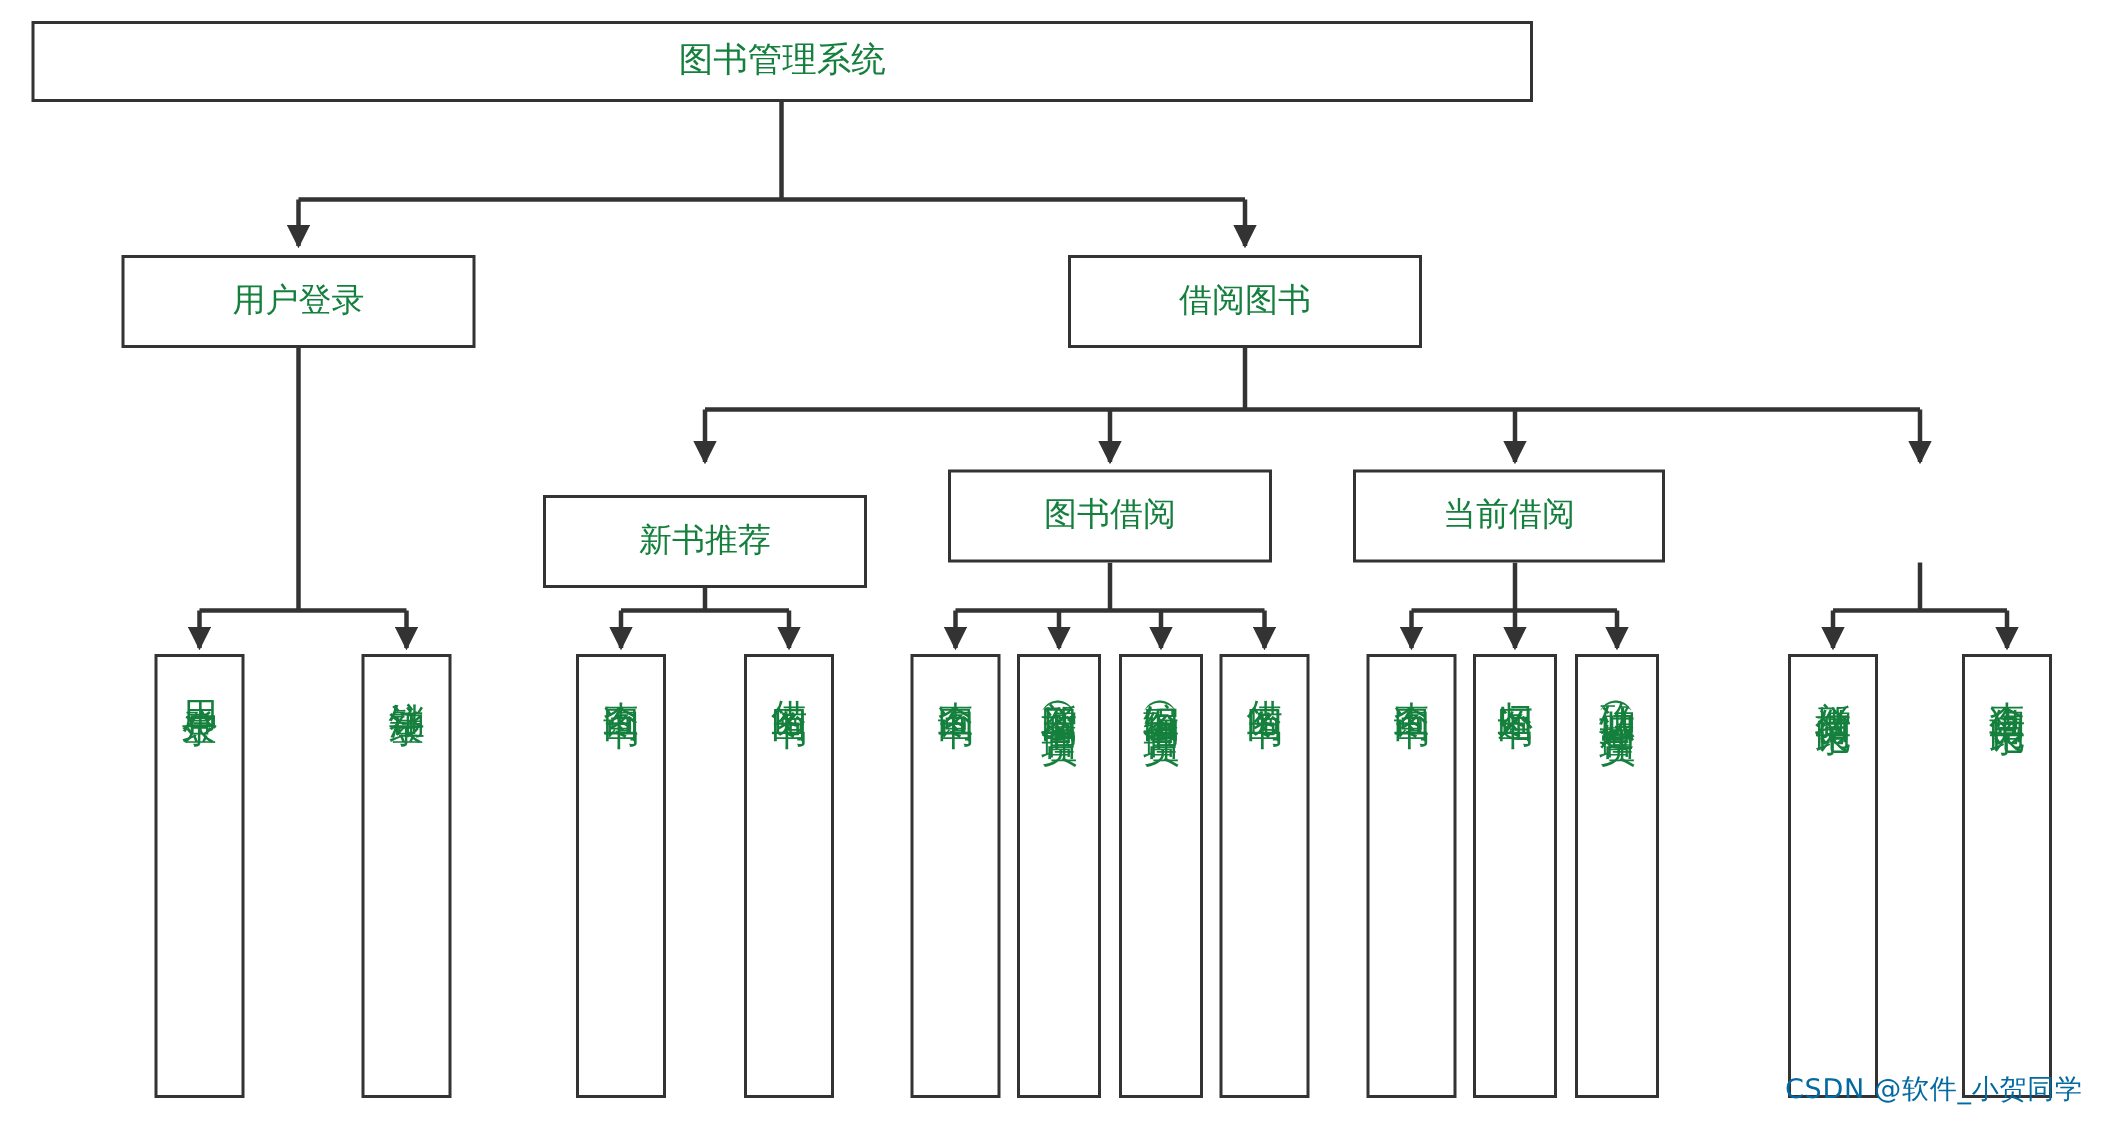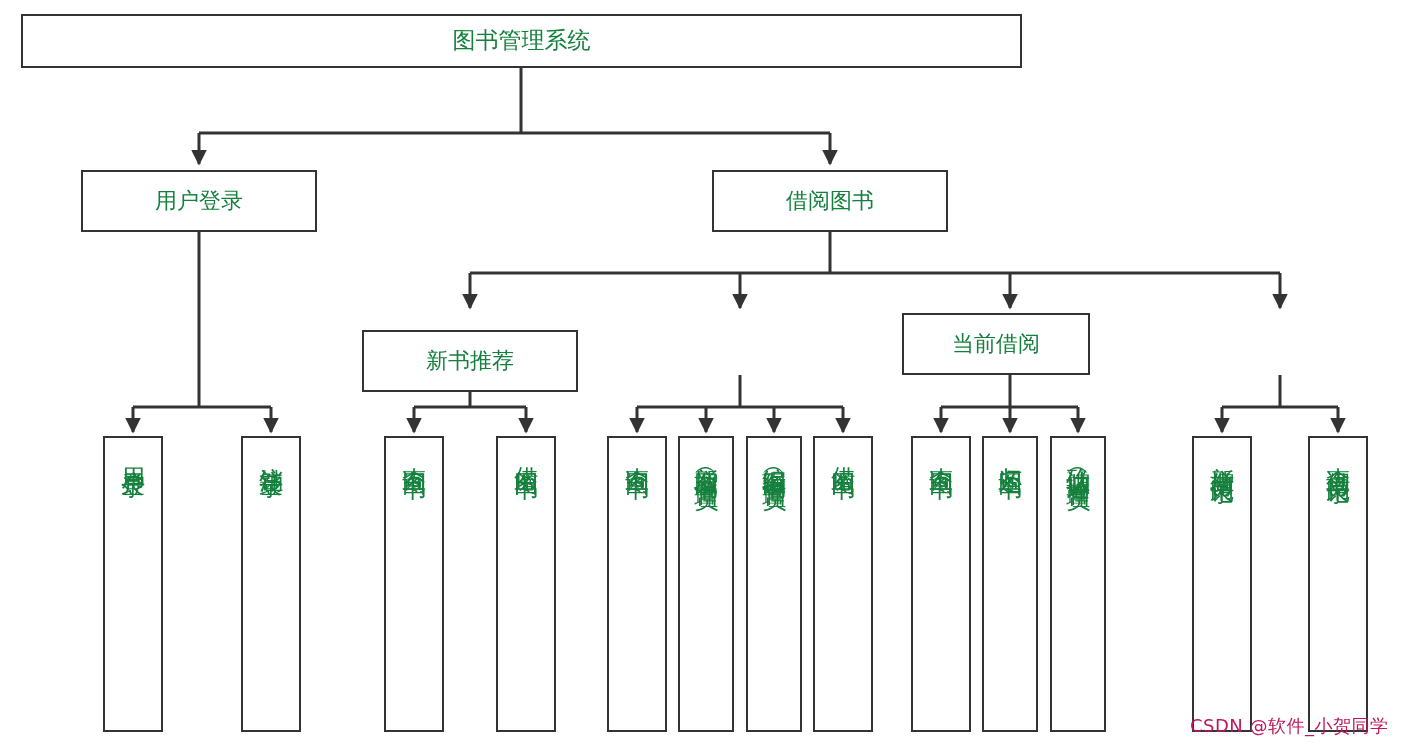--- a/index.html
+++ b/index.html
@@ -57,21 +57,21 @@
     letter-spacing: 3px;
     white-space: nowrap;
     display: block;
     margin: 0 auto;
   }
   .watermark {
     position: absolute;
     left: 1190px;
     top: 714px;
     font-size: 18px;
-    color: #be185d;
+    color: #0369a1;
     z-index: 6;
     white-space: nowrap;
     letter-spacing: 0.5px;
   }
 </style>
 </head>
 <body>
 
 <div id="canvas">
 
@@ -132,21 +132,24 @@
   <div class="node horiz" style="left:81px; top:170px; width:236px; height:62px;">
     <span class="label">用户登录</span>
   </div>
   <div class="node horiz" style="left:712px; top:170px; width:236px; height:62px;">
     <span class="label">借阅图书</span>
   </div>
 
   <div class="node horiz" style="left:362px; top:313px; width:216px; height:62px;margin-top:17px;">
     <span class="label">新书推荐</span>
   </div>
-  <div class="node horiz" style="left:902px; top:313px; width:188px; height:62px;">
+  <div class="node horiz" style="left:632px; top:313px; width:216px; height:62px;">
+    <span class="label">图书借阅</span>
+  </div>
+  <div class="node horiz" style="left:902px; top:313px; width:208px; height:62px;">
     <span class="label">当前借阅</span>
   </div>
 
   <div class="node vert" style="left:103px; top:436px; width:60px; height:296px;">
     <span class="label">用户登录</span>
   </div>
   <div class="node vert" style="left:241px; top:436px; width:60px; height:296px;">
     <span class="label">注销登录</span>
   </div>
 

